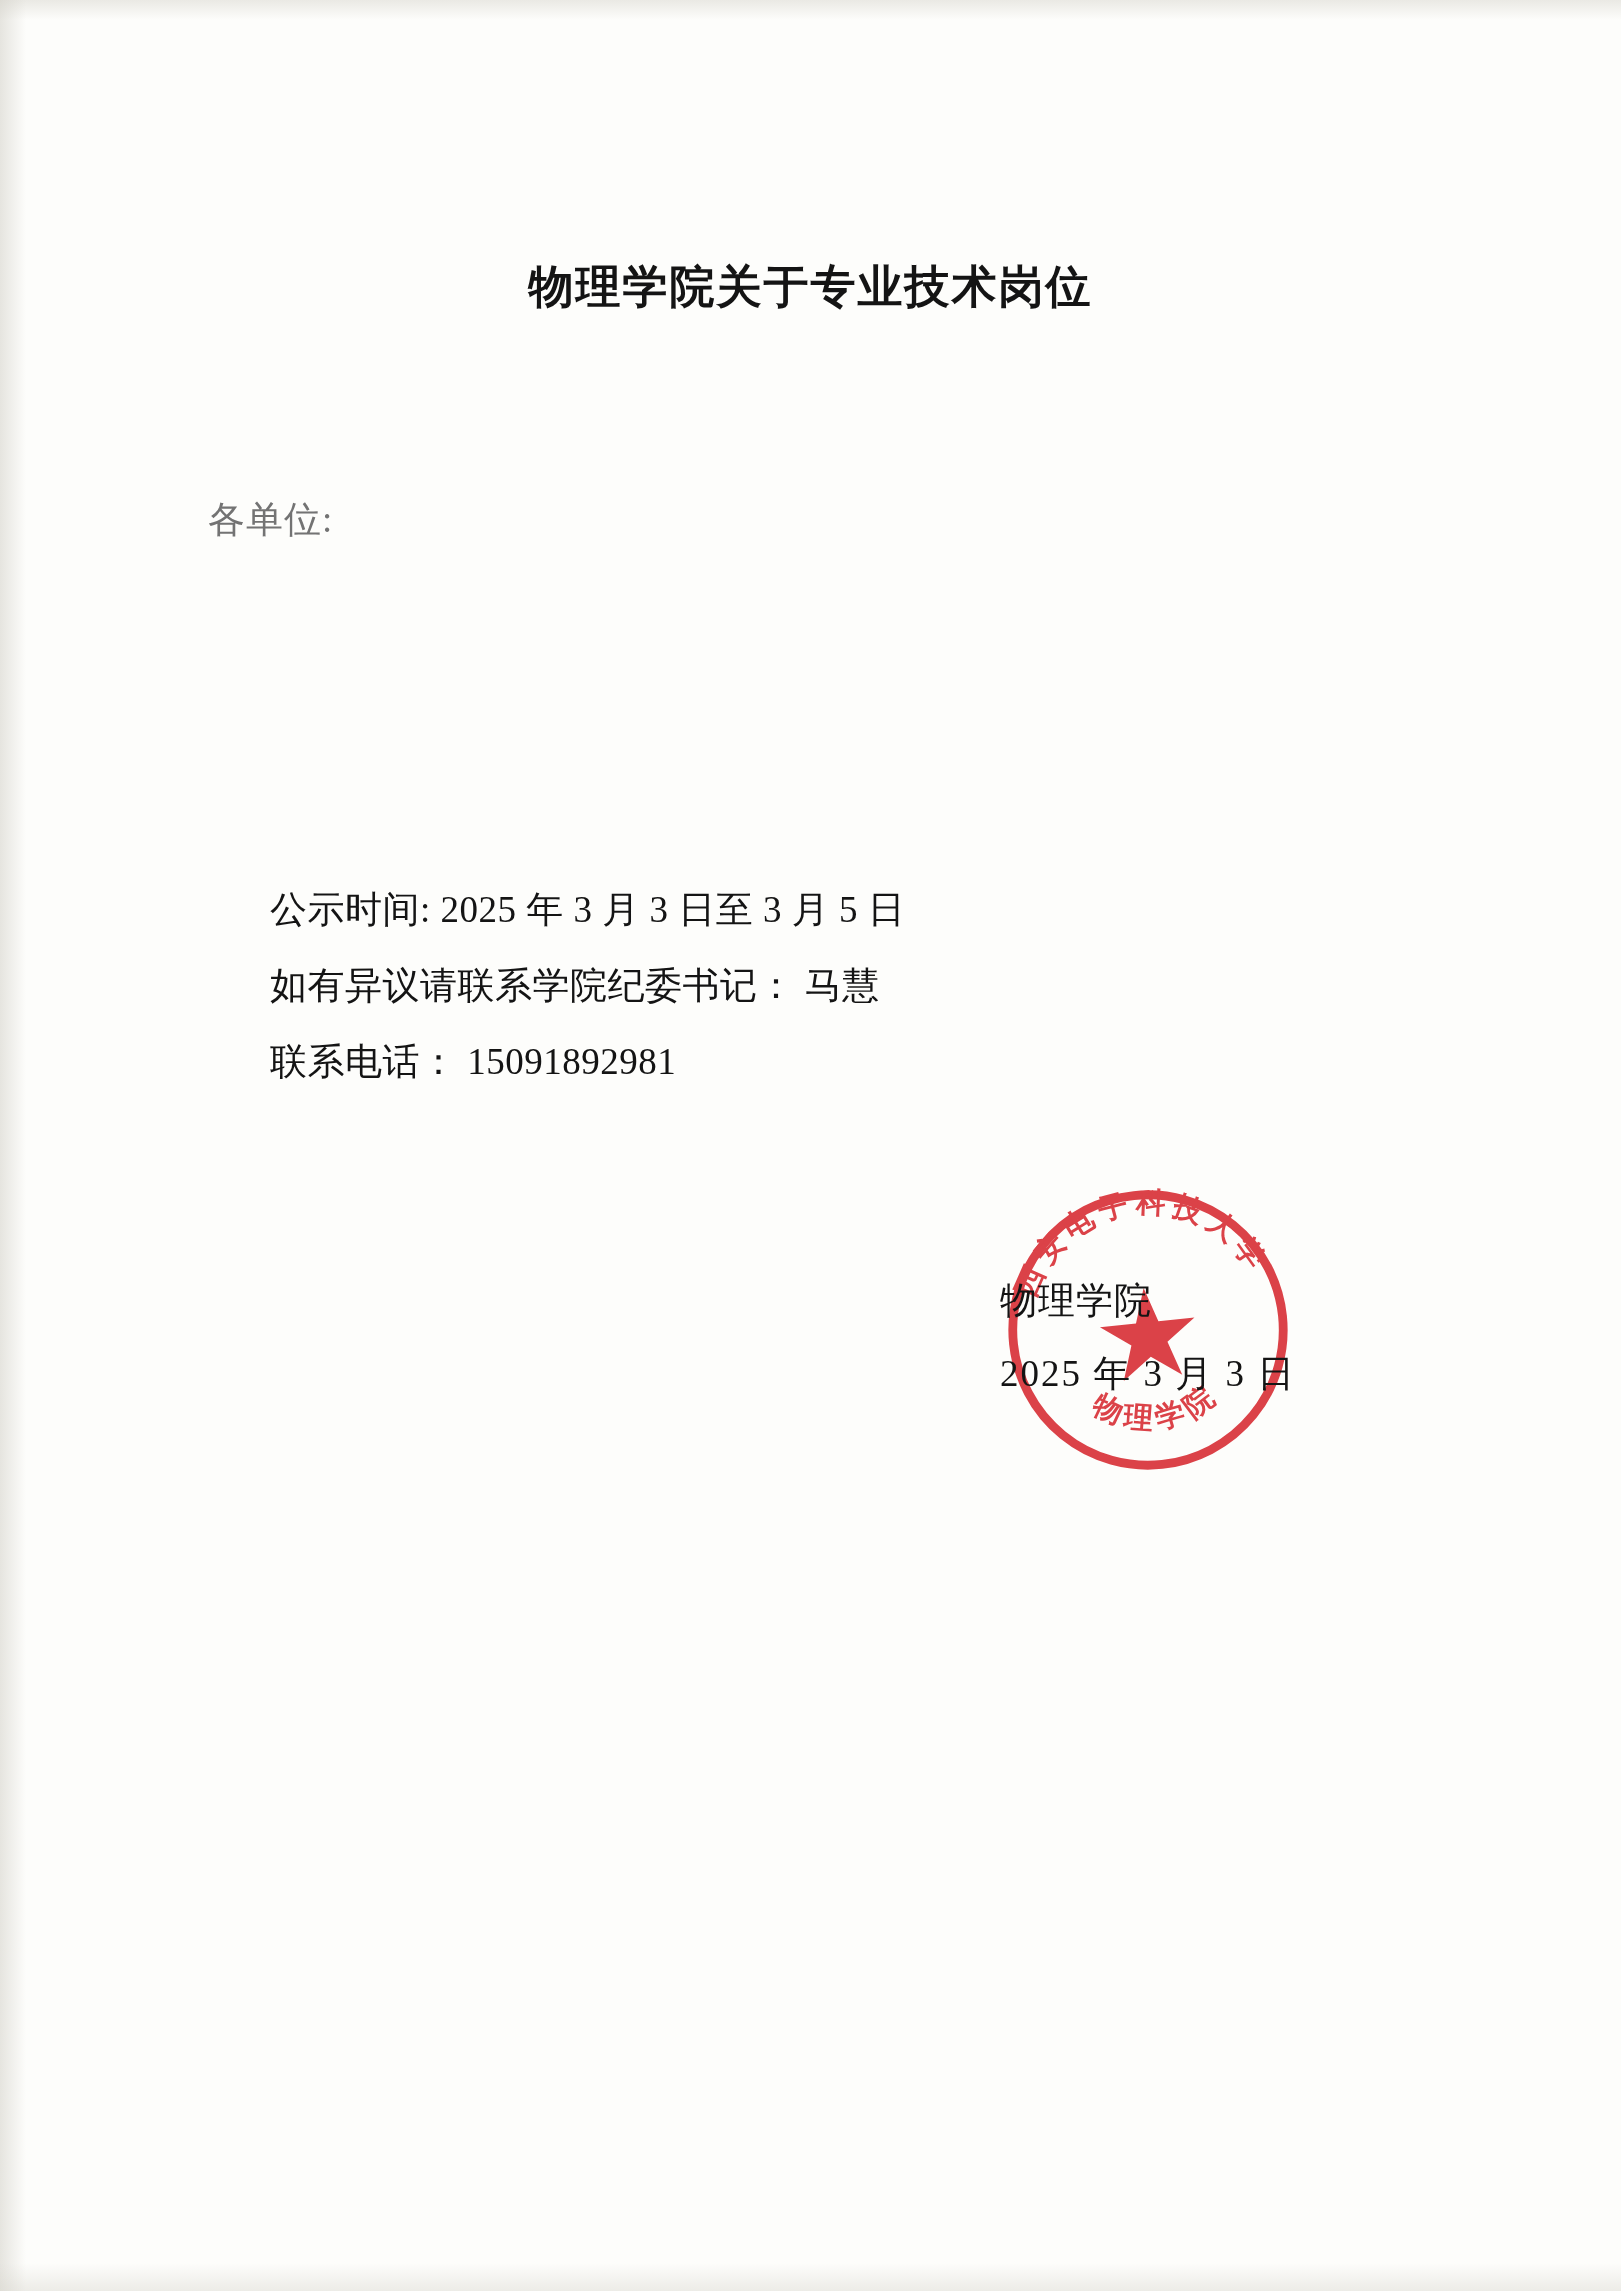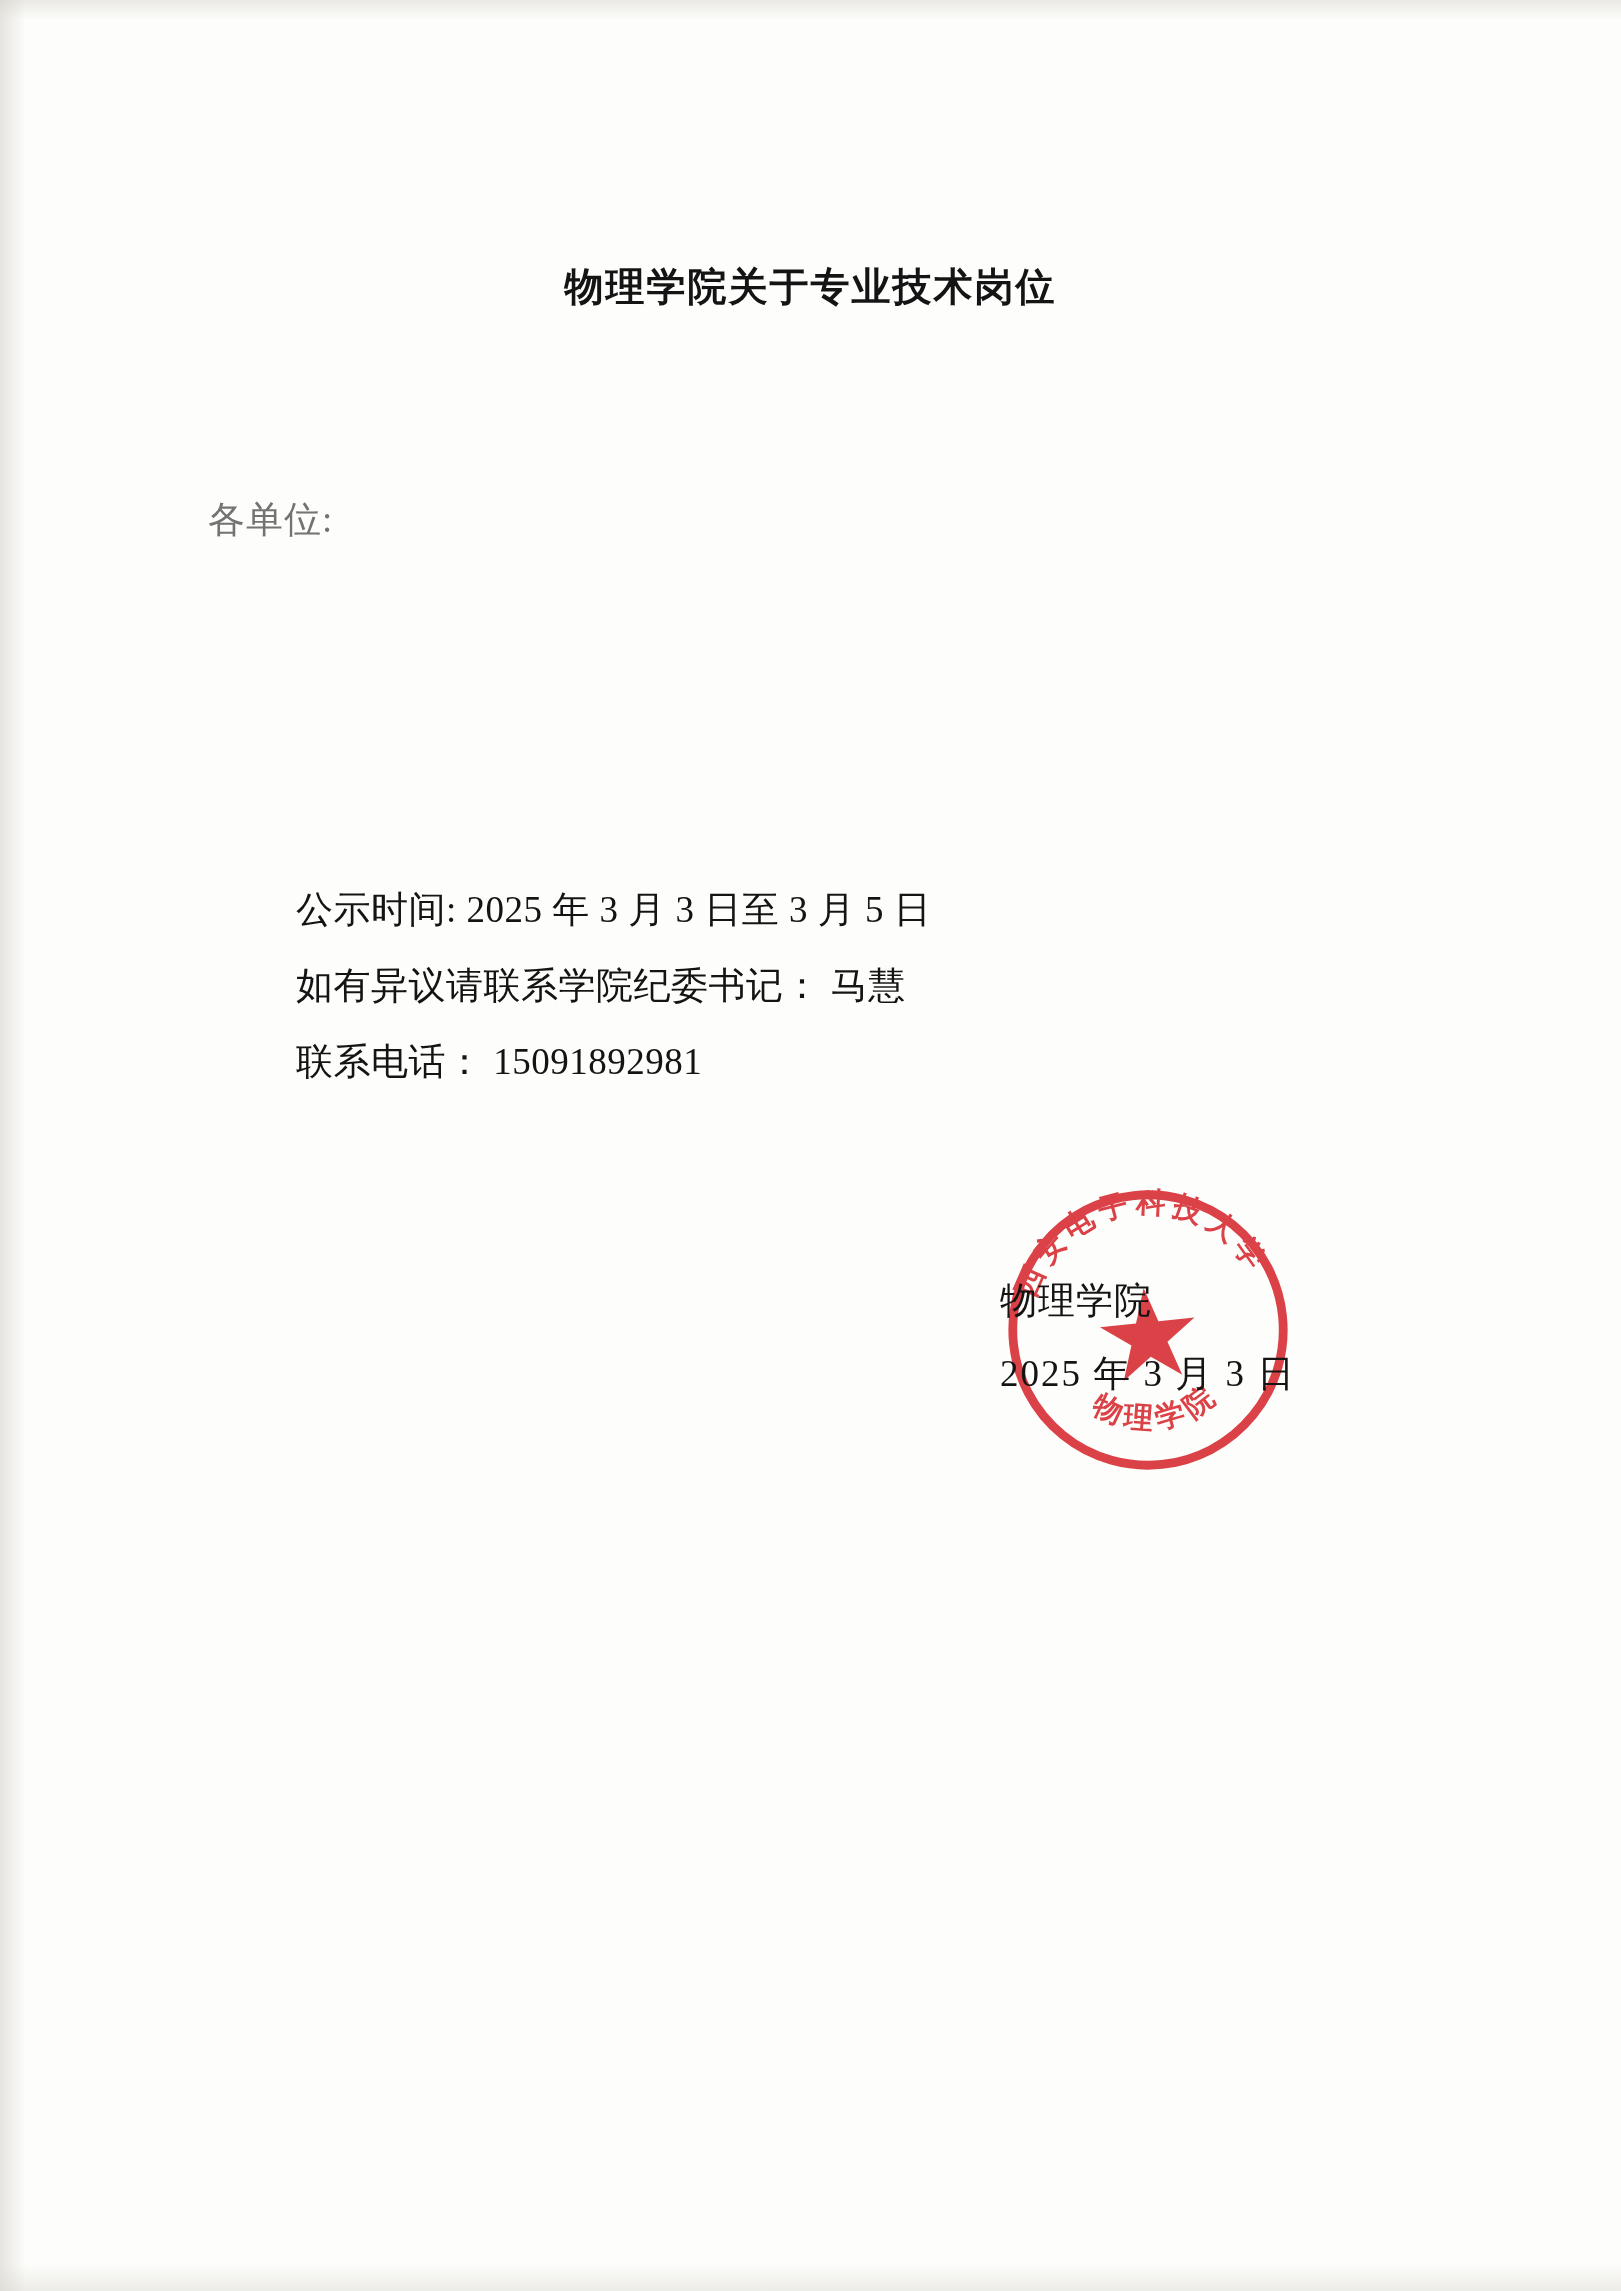--- a/index.html
+++ b/index.html
@@ -57,21 +57,21 @@
   .title-block {
     position: absolute;
     left: 242px;
     top: 250px;
     width: 1137px;
     text-align: center;
   }
   .title-line {
     font-family: "Liberation Serif", "DejaVu Serif", serif;
     font-weight: bold;
-    font-size: 39px;
+    font-size: 45px;
     line-height: 74px;
     letter-spacing: 2px;
     color: #141414;
   }
 
   .salutation {
     position: absolute;
     left: 208px;
     top: 498px;
     font-size: 37px;
@@ -91,21 +91,21 @@
     line-height: 73px;
     text-align: justify;
     text-align-last: left;
     text-indent: 74px;
     letter-spacing: 0.5px;
     color: #141414;
   }
 
   .info-block {
     position: absolute;
-    left: 296px;
+    left: 270px;
     top: 872px;
     width: 1127px;
   }
   .info-line {
     font-size: 37px;
     line-height: 76px;
     letter-spacing: 0.5px;
     color: #141414;
     white-space: nowrap;
   }

